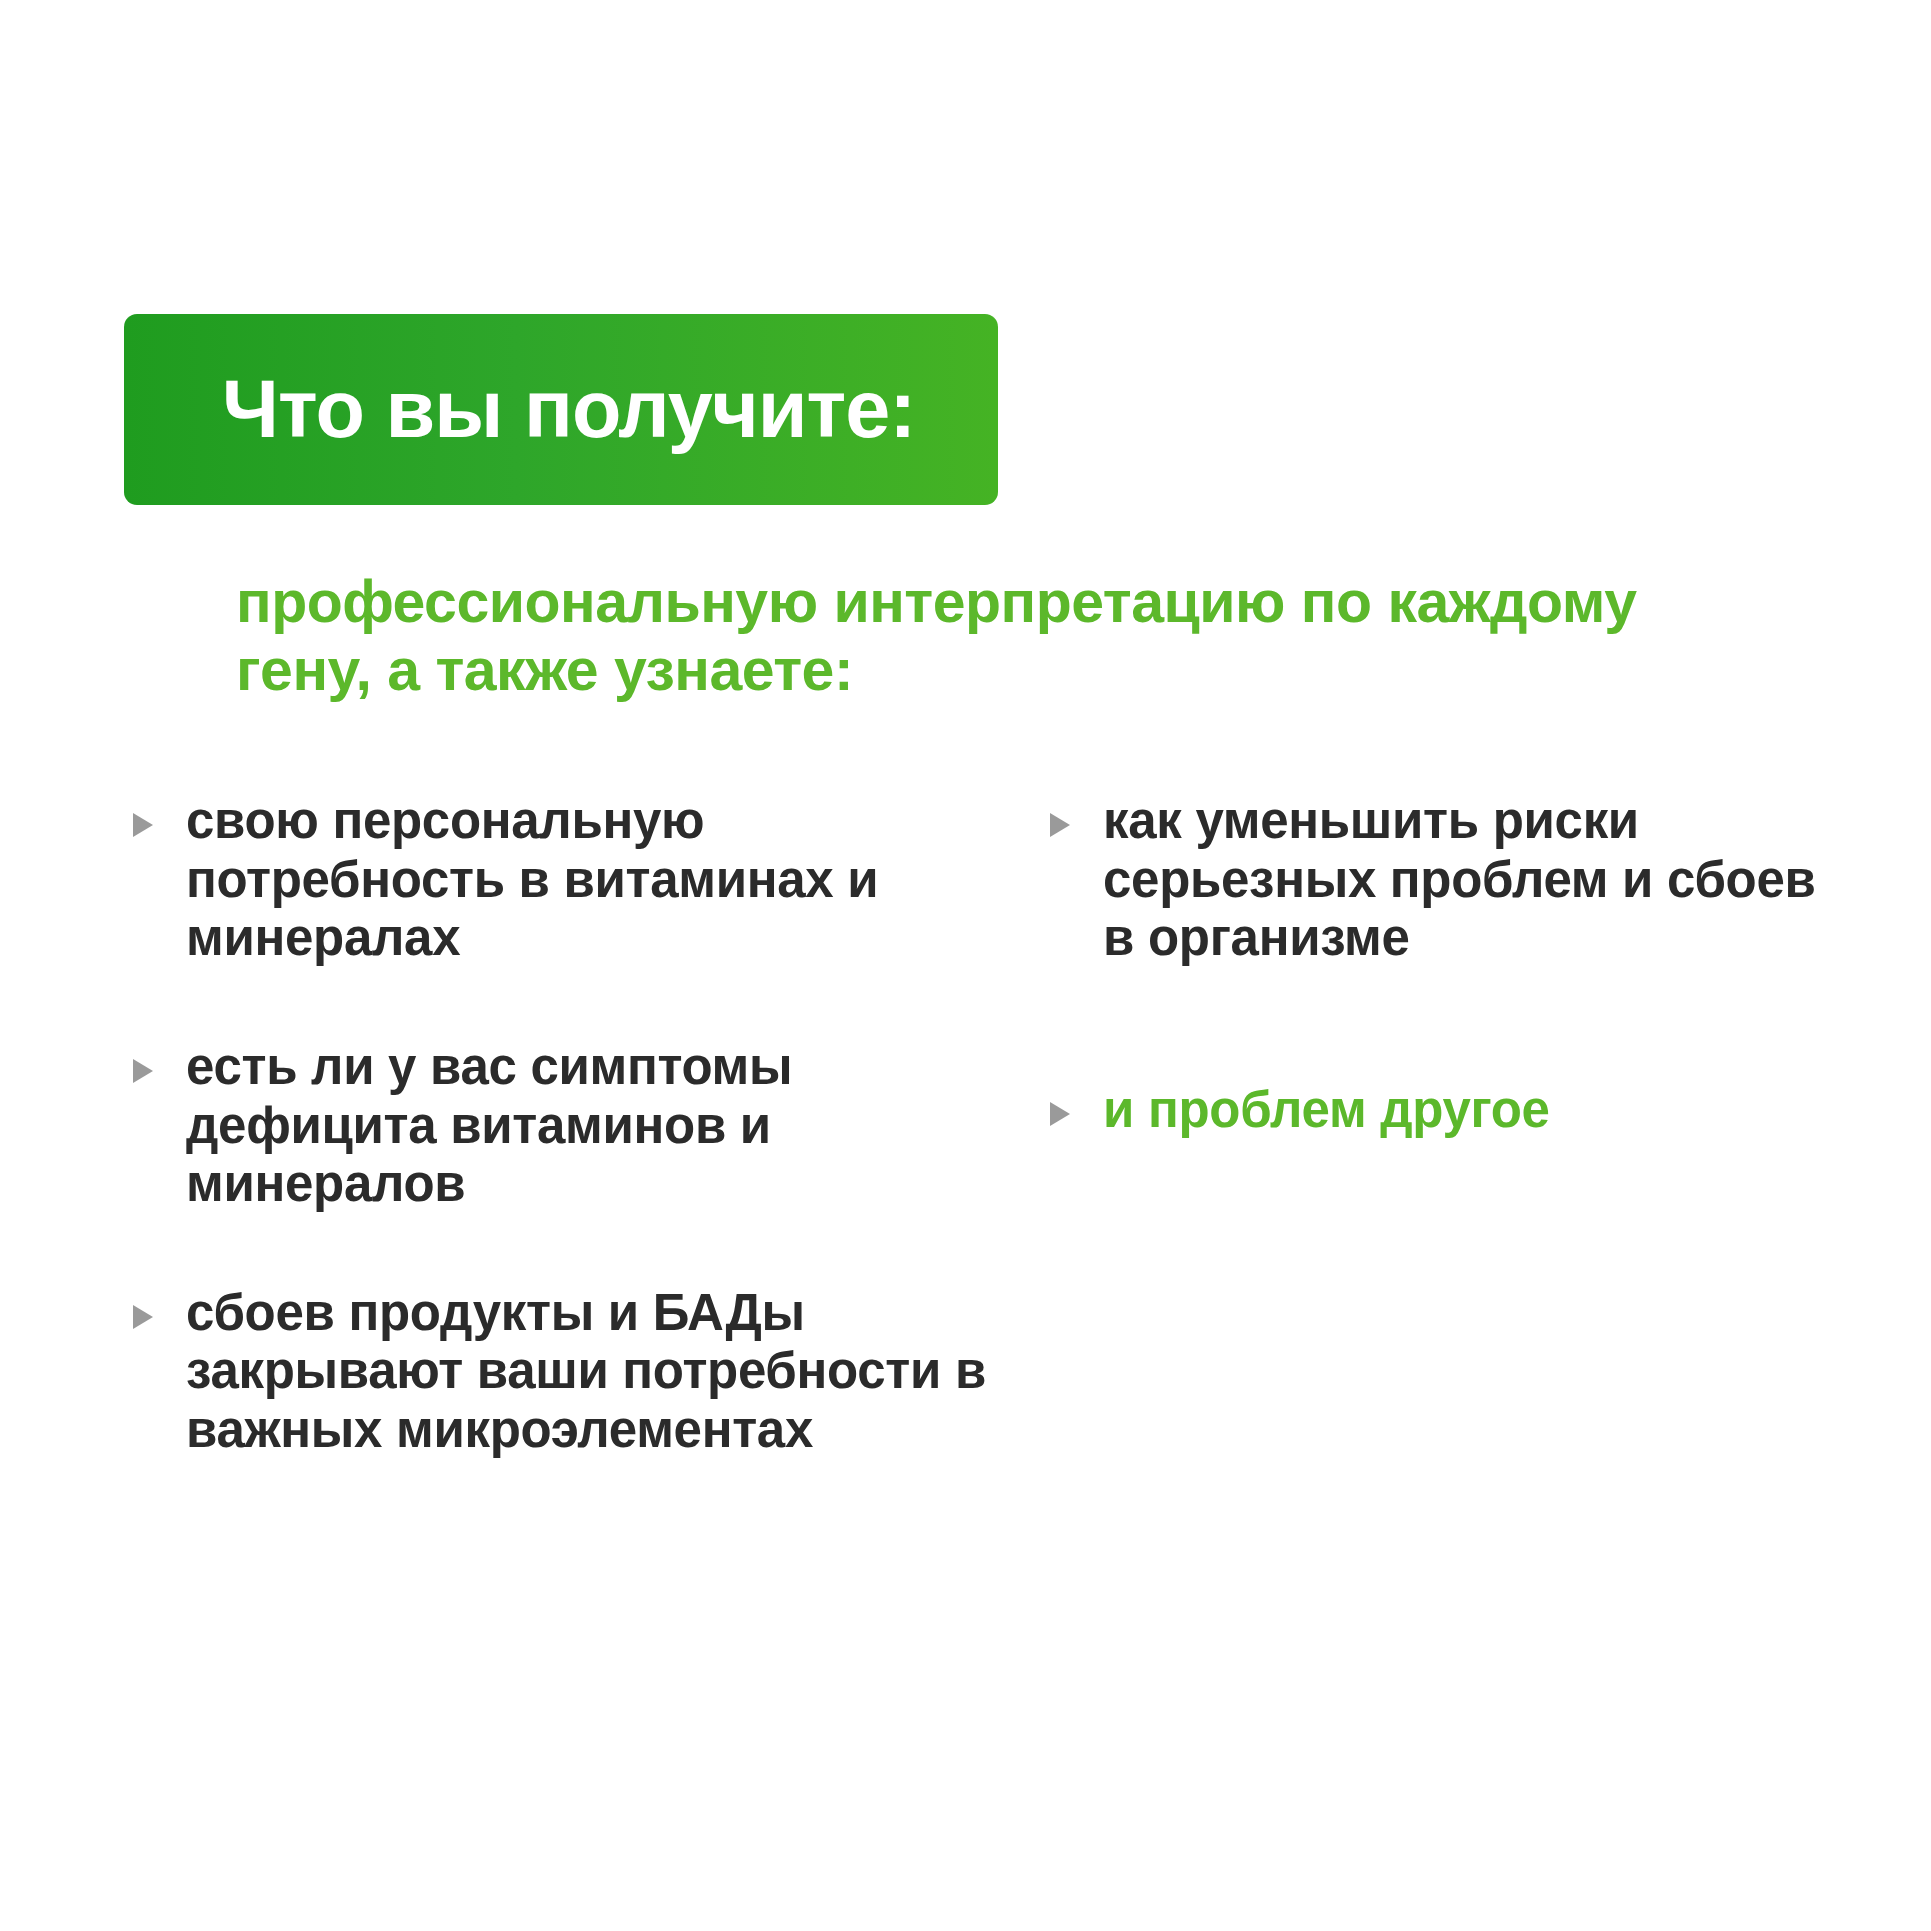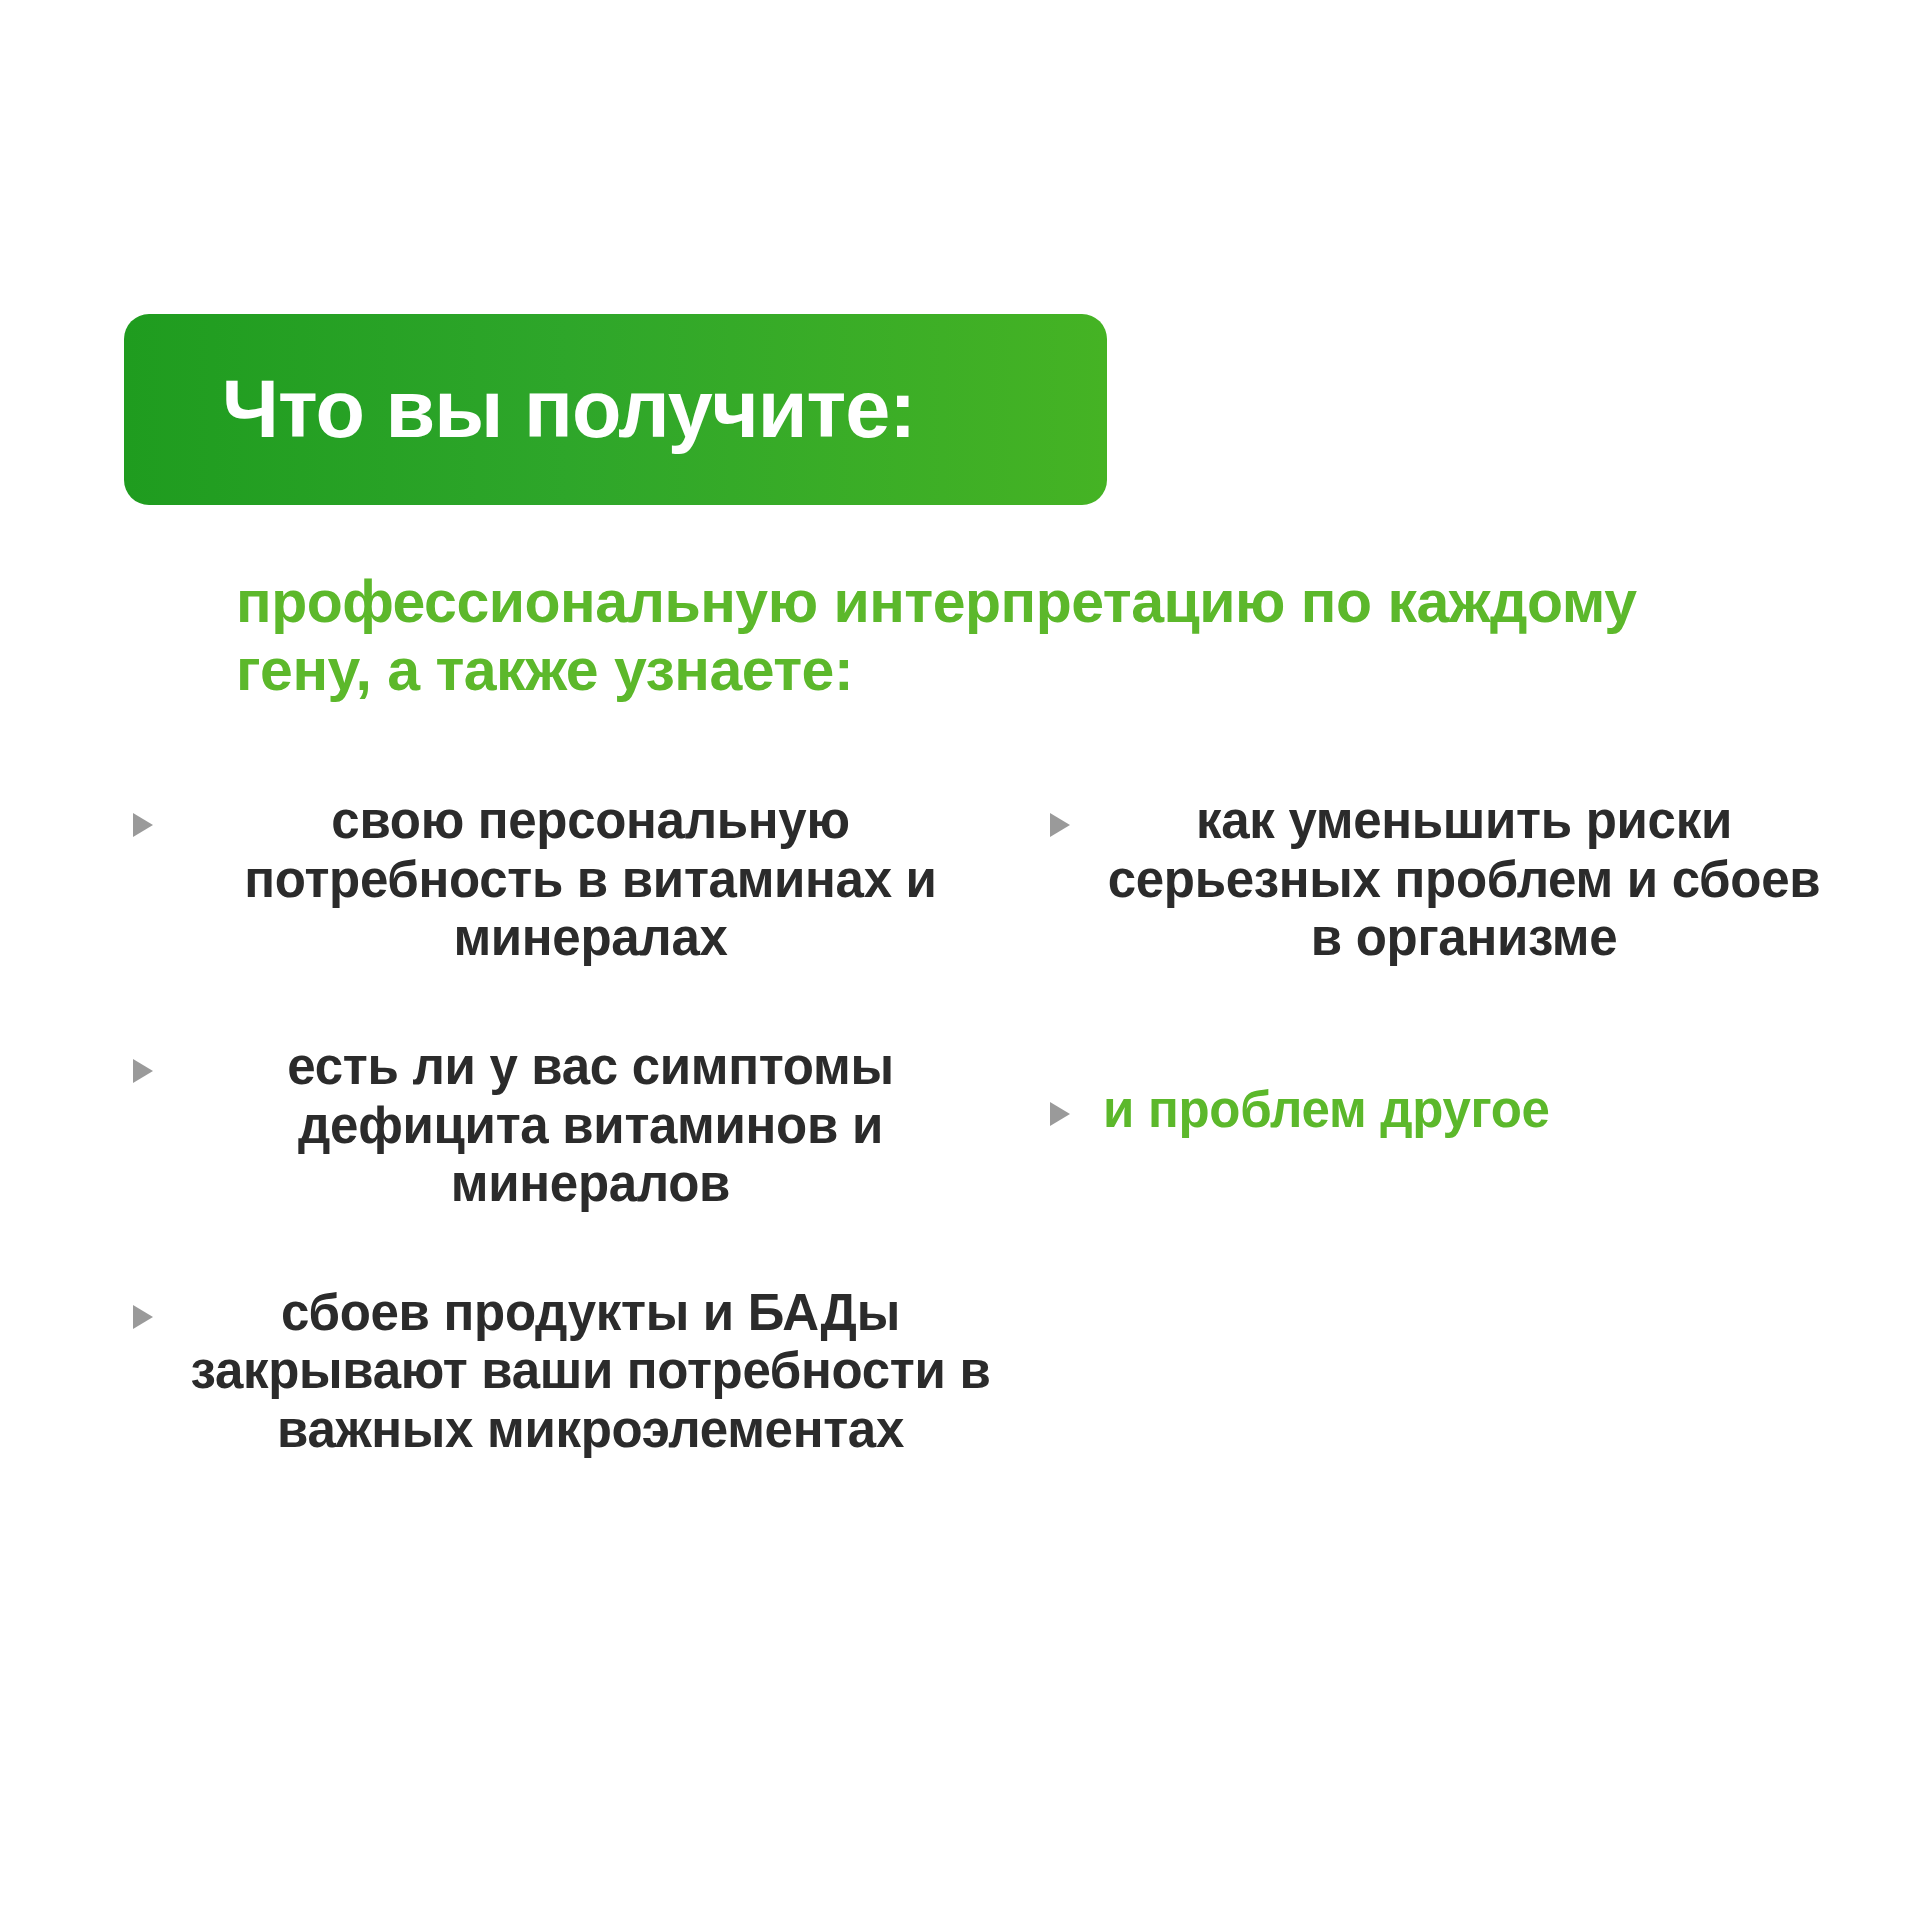--- a/index.html
+++ b/index.html
@@ -21,24 +21,24 @@
     height: 1931px;
     background: #ffffff;
     box-sizing: border-box;
   }
 
   
   .title-pill {
     position: absolute;
     left: 124px;
     top: 314px;
-    width: 983px;
+    width: 874px;
     height: 191px;
     background: linear-gradient(90deg, #1f9c1f 0%, #2ea62a 45%, #45b324 100%);
-    border-radius: 25px;
+    border-radius: 13px;
     display: flex;
     align-items: center;
     box-sizing: border-box;
     padding-left: 98px;
   }
   .title-pill .title-text {
     color: #ffffff;
     font-size: 81px;
     font-weight: bold;
     letter-spacing: -1px;
@@ -73,21 +73,20 @@
     display: flex;
     flex-direction: column;
   }
   .col-left  { width: 869px; }
   .col-right { width: 782px; }
 
   .bullet {
     display: flex;
     align-items: flex-start;
     margin-bottom: 70px;
-    text-align: center;
   }
   .bullet:last-child { margin-bottom: 0; }
 
   .bullet .marker {
     flex: 0 0 auto;
     width: 33px;
     margin-top: 21px;
     margin-right: 27px;
     display: flex;
     justify-content: center;

